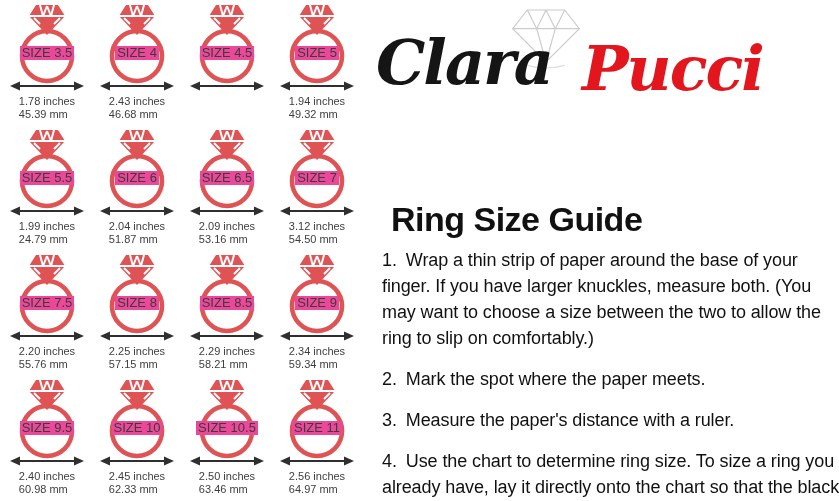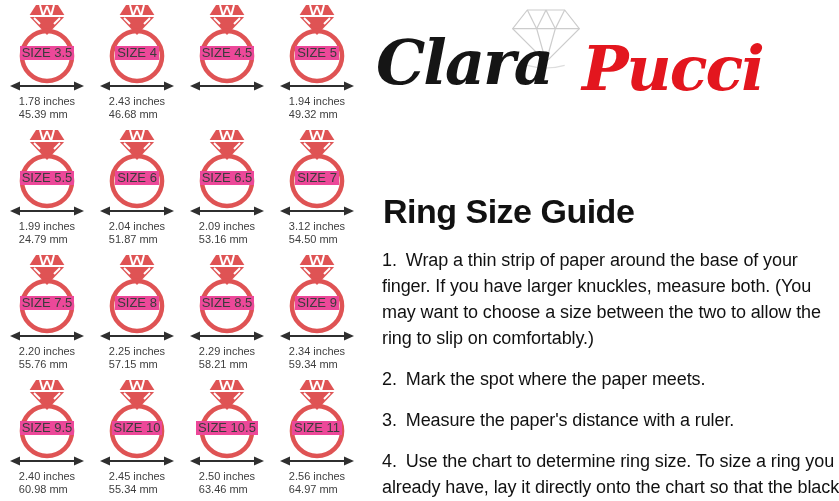--- a/index.html
+++ b/index.html
@@ -49,21 +49,21 @@
     font-size:62px;line-height:62px;letter-spacing:-2px;white-space:nowrap;
   }
   .logo-word.first{left:4px;top:24px;color:var(--logo-black);}
   .logo-word.second{left:210px;top:30px;color:var(--logo-red);}
   .logo-diamond{position:absolute;left:134px;top:-2px;}
   .logo-diamond path, .logo-diamond line{stroke:var(--diamond-gray);stroke-width:1.8;fill:none;}
   .logo-diamond .shadow{stroke:#dddddd;}
 
   
   .guide-title{
-    position:absolute;left:383px;top:192px;margin:0;
+    position:absolute;left:383px;top:192px;margin:8px;
     font-size:34px;font-weight:700;color:var(--text-dark);letter-spacing:-0.5px;
   }
   .steps{position:absolute;left:382px;top:247px;width:458px;}
   .step{
     margin:0 0 15px 0;font-size:18px;line-height:26px;color:var(--text-dark);
     letter-spacing:-0.1px;
   }
   .step .num{margin-right:9px;}
 </style>
 </head>
@@ -530,21 +530,21 @@
             <polygon points="82,82 72,77.5 72,86.5"></polygon>
           </g>
         </svg>
         <div class="size-label">
           <span class="size-label-text">SIZE 10</span>
         </div>
       </div>
       <figcaption class="dims">
         <span class="dims-inner">
           <span class="inches">2.45 inches</span>
-          <span class="mm">55.34 mm</span>
+          <span class="mm">62.33 mm</span>
         </span>
       </figcaption>
     </figure>
 
     <figure class="ring-cell">
       <div class="ring-graphic">
         <svg class="ring-svg" viewBox="0 0 90 90" width="90" height="90">
           <g class="gem" transform="translate(27,0)">
             <polygon class="gem-body" points="7,1 29,1 36,12 18,31 0,12"></polygon>
             <g class="gem-facets">

